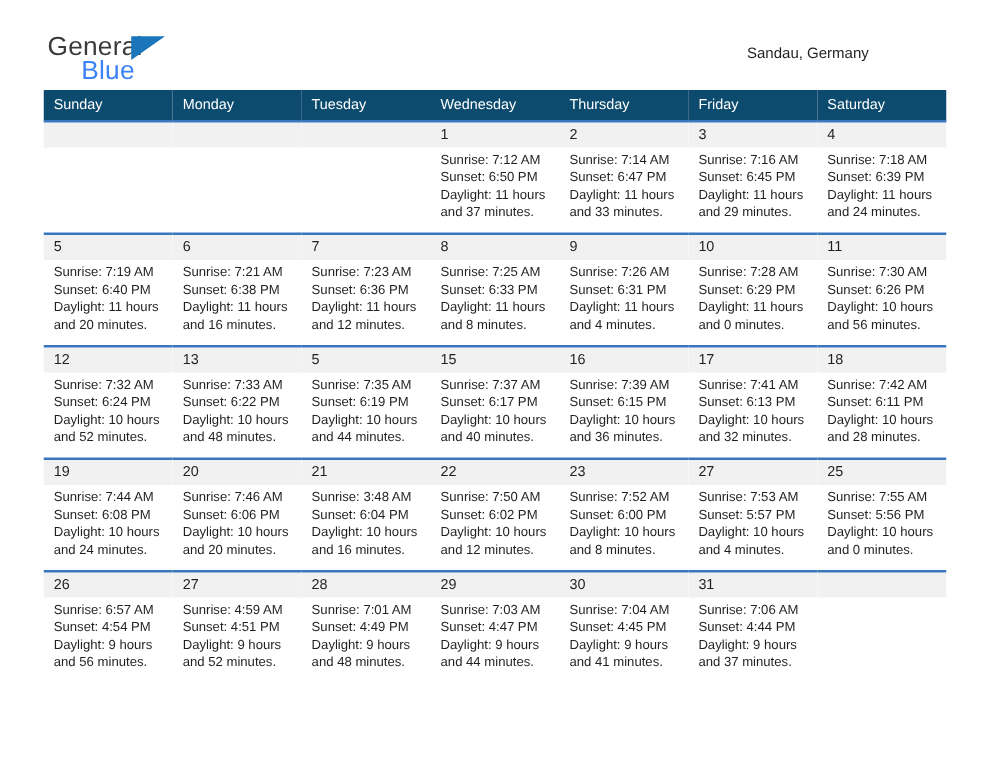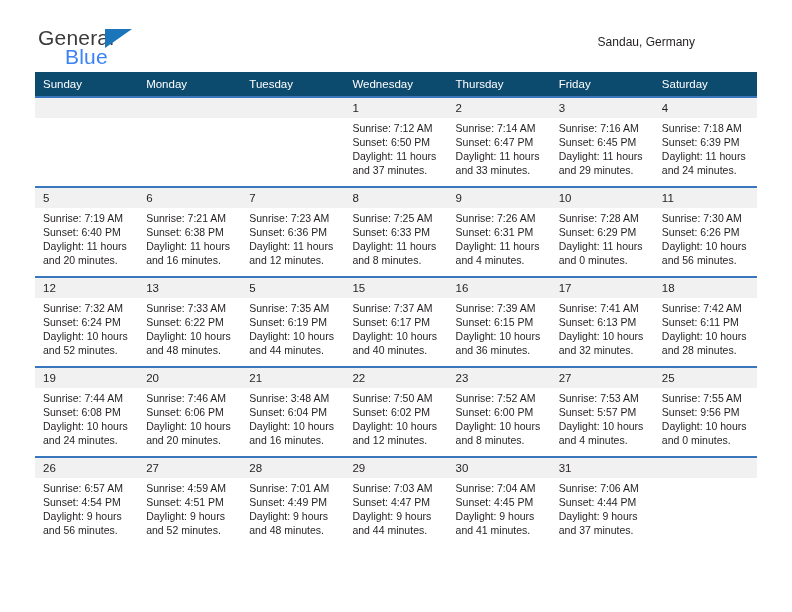--- a/index.html
+++ b/index.html
@@ -442,21 +442,21 @@
                 <div>Daylight: 10 hours</div>
                 <div>and 4 minutes.</div>
               </div>
             </div>
           </td>
           <td>
             <div class="cell-inner">
               <div class="daynum">25</div>
               <div class="info">
                 <div>Sunrise: 7:55 AM</div>
-                <div>Sunset: 9:56 PM</div>
+                <div>Sunset: 5:56 PM</div>
                 <div>Daylight: 10 hours</div>
                 <div>and 0 minutes.</div>
               </div>
             </div>
           </td>
         </tr>
         <tr>
           <td>
             <div class="cell-inner">
               <div class="daynum">26</div>

